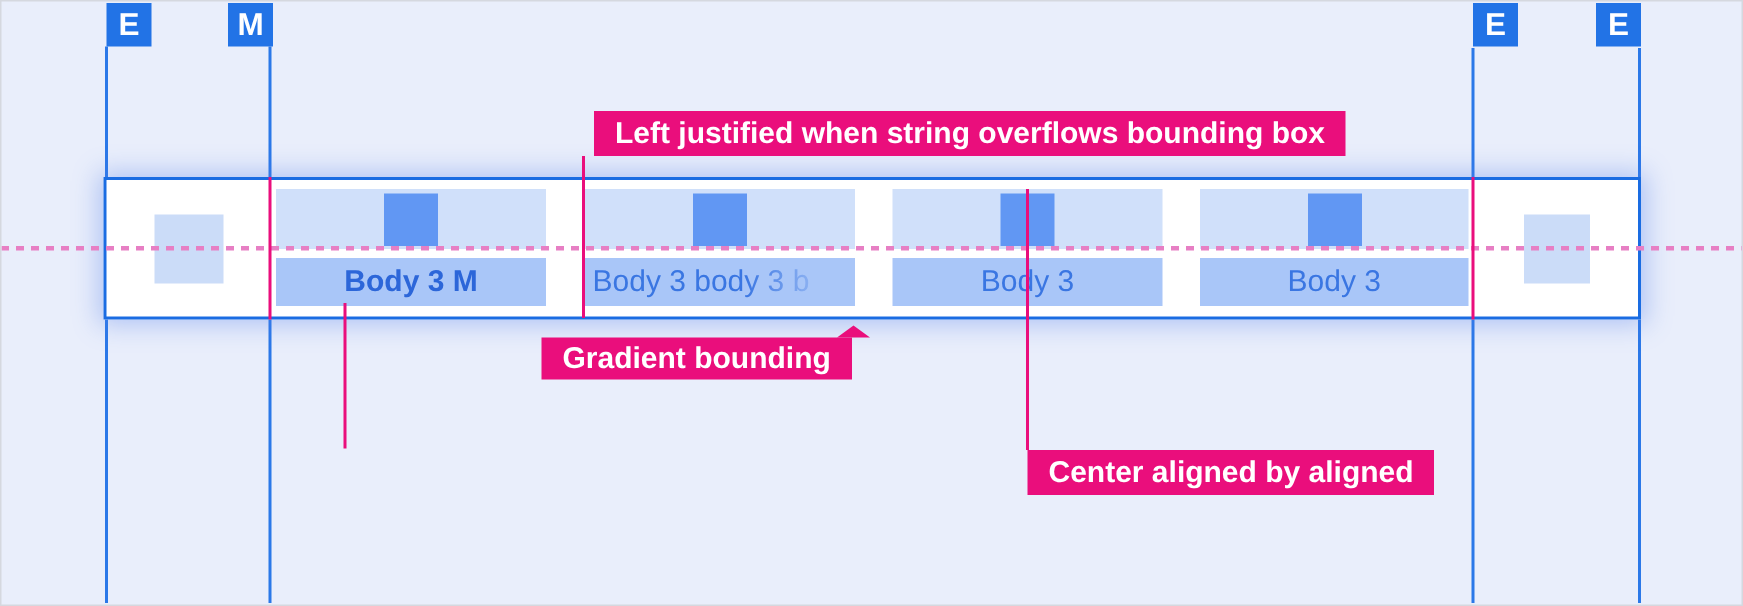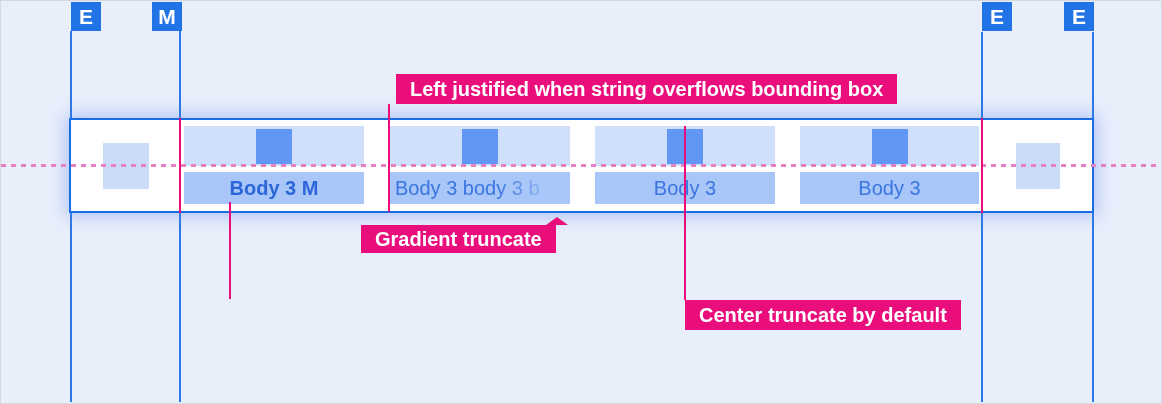--- a/index.html
+++ b/index.html
@@ -139,18 +139,18 @@
 
   <div class="pline" style="left:178px; top:117px; height:95px;"></div>
   <div class="pline" style="left:980px; top:117px; height:95px;"></div>
 
   <div class="pline" style="left:387px; top:103px; height:108px;"></div>
   <div class="pline" style="left:228px; top:201px; height:97px;"></div>
   <div class="pline" style="left:683px; top:125px; height:174px;"></div>
 
   <div class="callout" style="left:380px; top:73px;margin-left:15px;">Left justified when string overflows bounding box</div>
   <div class="callout" style="left:360px; top:224px; height:28px; line-height:28px;">
-    <span>Gradient truncate</span>
+    <span>Gradient bounding</span>
     <span class="notch"></span>
   </div>
-  <div class="callout" style="left:684px; top:299px;">Center truncate by default</div>
+  <div class="callout" style="left:684px; top:299px;">Center aligned by aligned</div>
 
 </div>
 
 </body></html>

